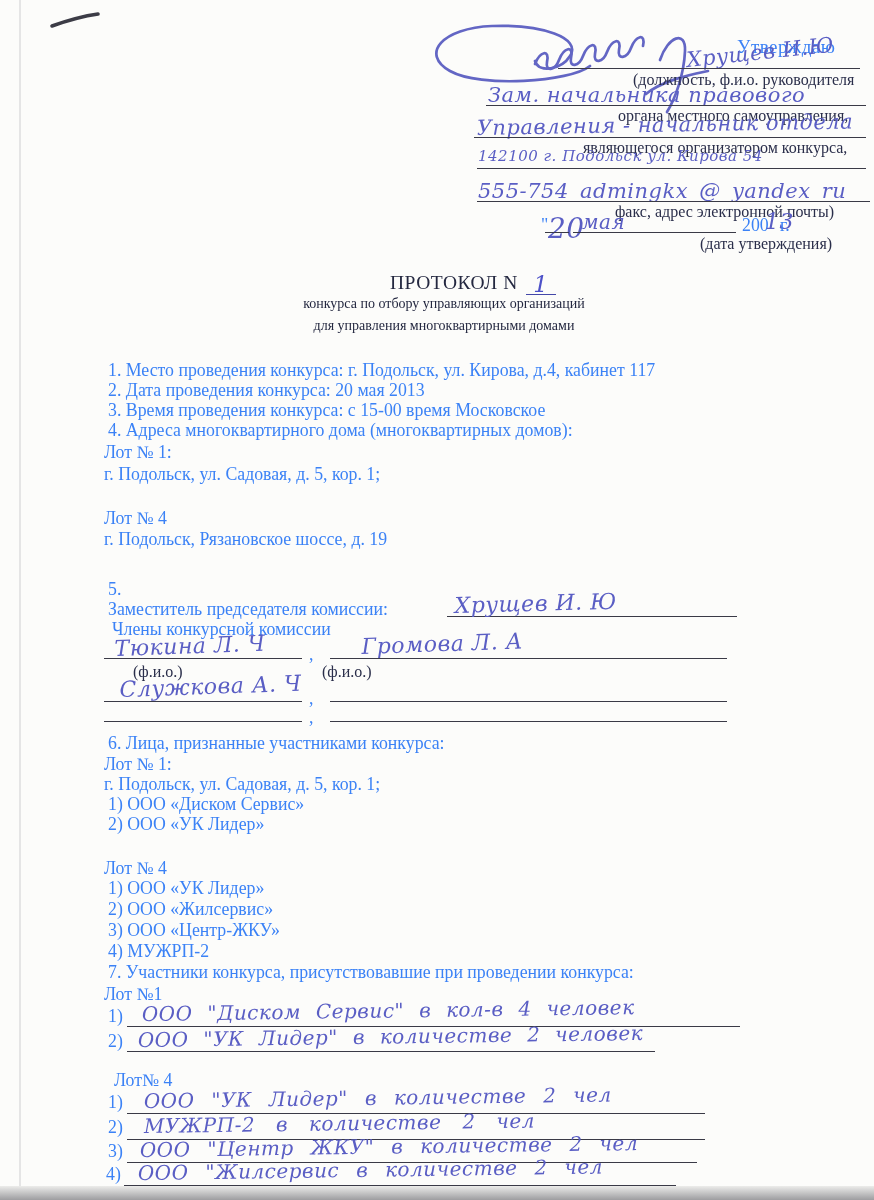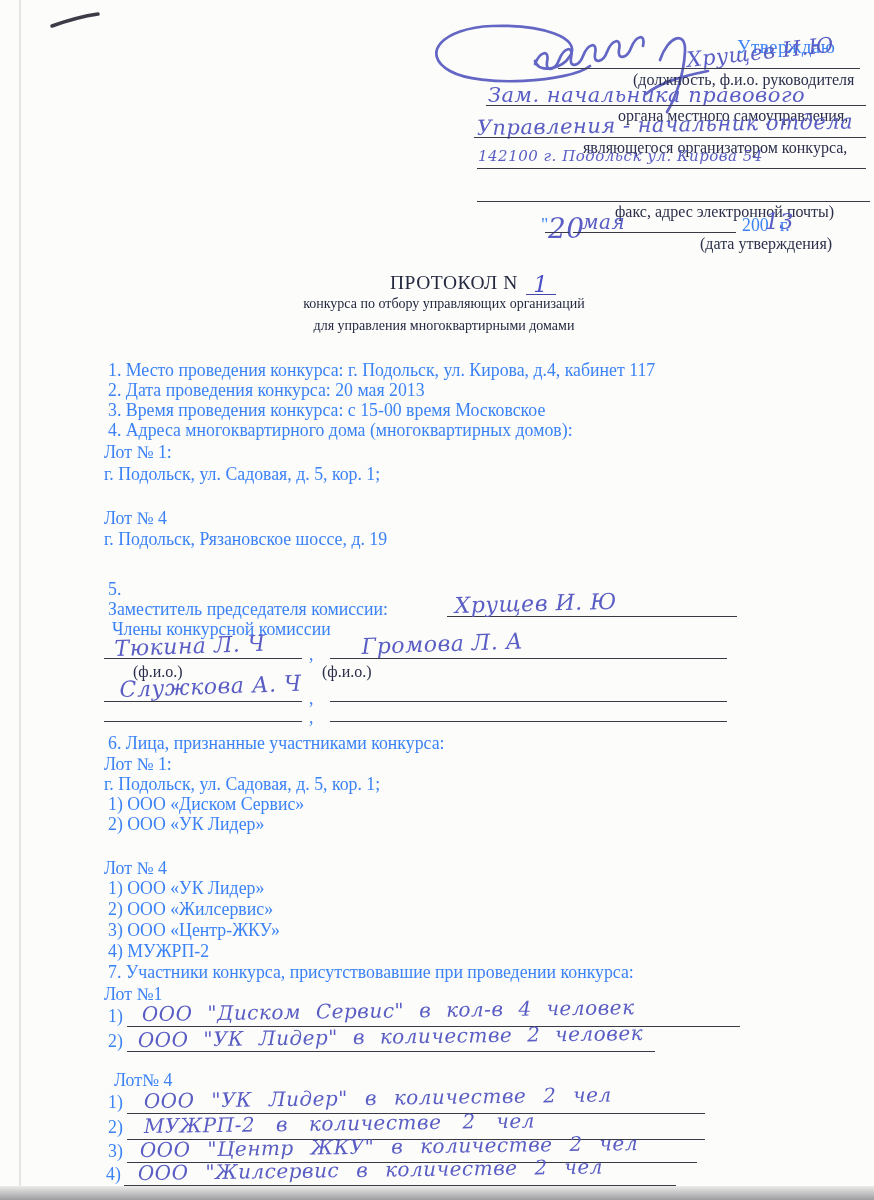--- a/index.html
+++ b/index.html
@@ -55,20 +55,21 @@
   <div class="ul" style="left:486px;top:105px;width:380px;"></div>
   <span class="cap" style="left:618px;top:107px;">органа местного самоуправления,</span>
 
   <span class="hw" style="left:477px;top:116px;font-size:21px;transform:rotate(-1deg);">Управления - начальник отдела</span>
   <div class="ul" style="left:474px;top:137px;width:392px;"></div>
   <span class="cap" style="left:583px;top:139px;">являющегося организатором конкурса,</span>
 
   <span class="hw" style="left:478px;top:147px;font-size:15px;">142100 г. Подольск ул. Кирова 54</span>
   <div class="ul" style="left:477px;top:168px;width:389px;"></div>
 
+  <span class="hw" style="left:478px;top:179px;font-size:21px;word-spacing:4px;">555-754 admingkx @ yandex ru</span>
   <div class="ul" style="left:477px;top:201px;width:393px;"></div>
   <span class="cap" style="left:615px;top:203px;">факс, адрес электронной почты)</span>
 
   <span class="pt" style="left:541px;top:216px;">"</span>
   <span class="hw" style="left:548px;top:212px;font-size:28px;">20</span>
   <div class="ul" style="left:545px;top:232px;width:24px;"></div>
   <div class="ul" style="left:573px;top:232px;width:163px;"></div>
   <span class="hw" style="left:582px;top:210px;font-size:20px;">мая</span>
   <span class="pt" style="left:742px;top:216px;">200</span>
   <span class="hw" style="left:765px;top:209px;font-size:22px;">13</span>

